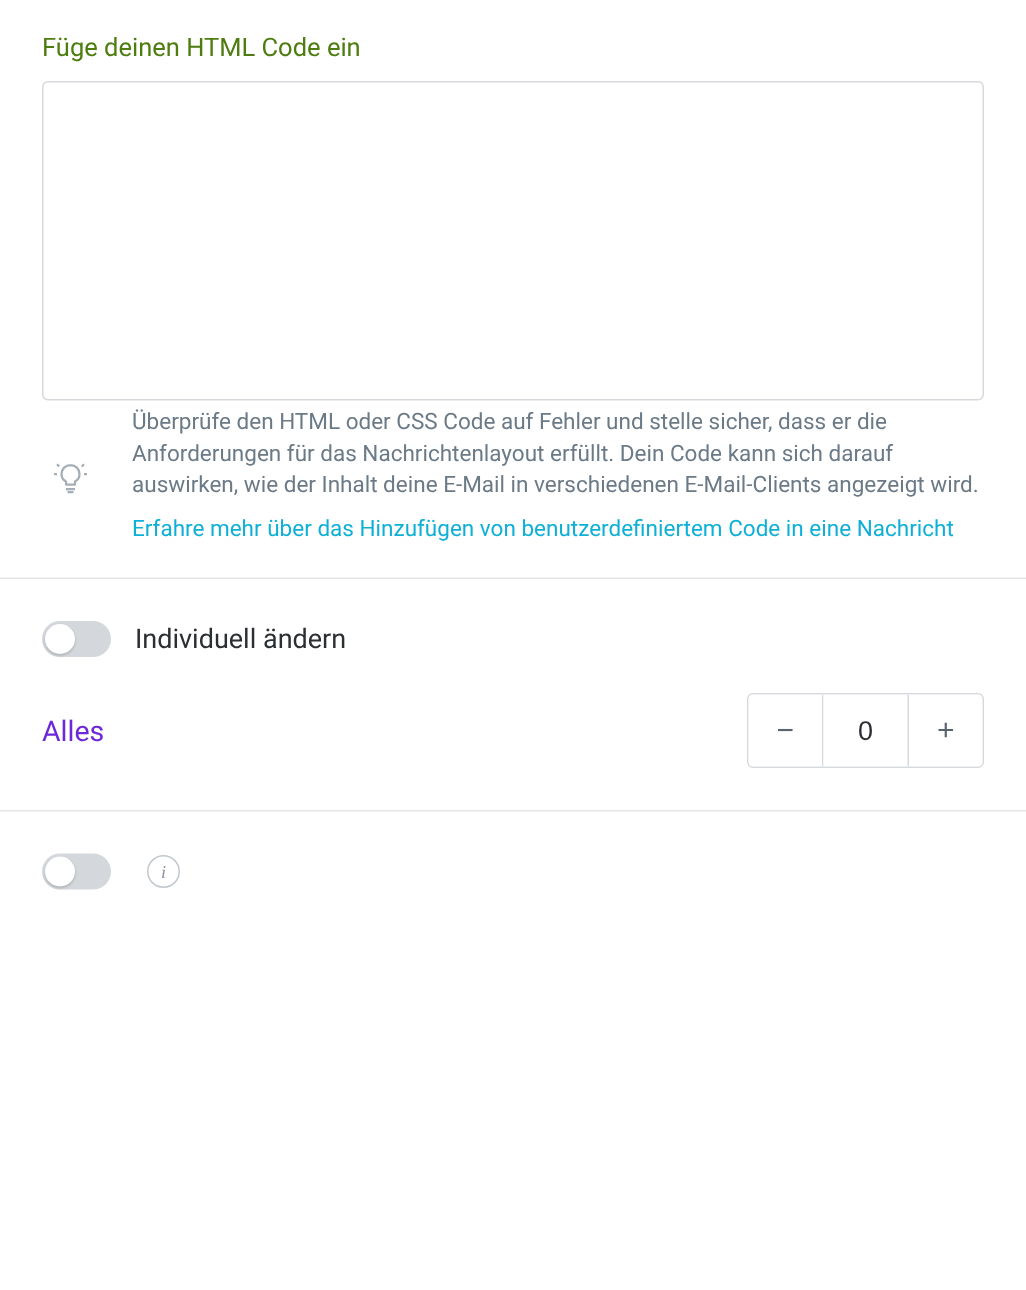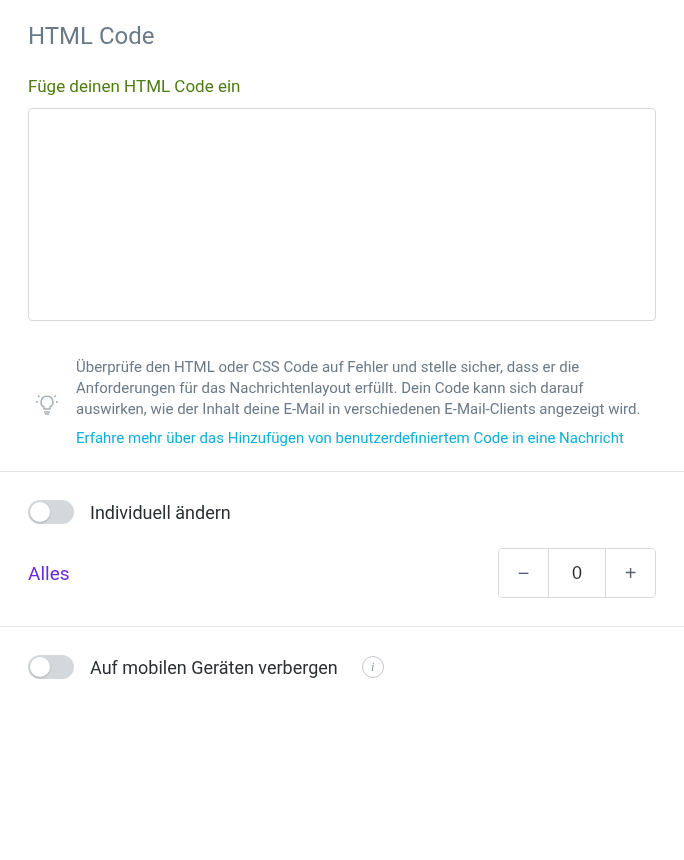--- a/index.html
+++ b/index.html
@@ -34,22 +34,21 @@
       border: 1px solid #d5d9dd;
       border-radius: 4px;
       resize: none;
       padding: 10px;
       font-family: monospace;
       font-size: 14px;
       outline: none;
     }
     .help-block {
       display: flex;
-      gap: 16px;
-      margin-top: 32px;
+      gap: 28px;
       padding: 0 0 0 6px;
     }
     .help-icon {
       flex-shrink: 0;
       width: 26px;
       display: flex;
       align-items: flex-start;
       justify-content: center;
       padding-top: 36px;
     }
@@ -170,21 +169,20 @@
       margin-left: 8px;
     }
     .lightbulb-svg {
       color: #a5aeb6;
     }
   </style>
 </head>
 <body>
 
 <div class="section">
-  <h2 class="section-title">HTML Code</h2>
   <div class="field-label">Füge deinen HTML Code ein</div>
   <textarea class="code-textarea" style=""></textarea>
 
   <div class="help-block">
     <div class="help-icon">
       <svg class="lightbulb-svg" width="24" height="24" viewBox="0 0 24 24" fill="none" stroke="currentColor" stroke-width="1.5">
         <path d="M12 3 C8.7 3 6 5.7 6 9 C6 11.2 7.2 13.1 9 14 L9 16 L15 16 L15 14 C16.8 13.1 18 11.2 18 9 C18 5.7 15.3 3 12 3 Z" stroke-linecap="round" stroke-linejoin="round"></path>
         <line x1="9" y1="19" x2="15" y2="19"></line>
         <line x1="10" y1="21" x2="14" y2="21"></line>
         <line x1="3" y1="9" x2="1" y2="9"></line>
@@ -221,16 +219,15 @@
   </div>
 </div>
 
 <div class="divider"></div>
 
 <div class="section-mobile">
   <div class="toggle-row">
     <div class="toggle">
       <div class="toggle-knob"></div>
     </div>
-    <div class="toggle-label">Auf mobilen Geräten verbergen</div>
     <div class="info-icon-wrapper">i</div>
   </div>
 </div>
 
 </body></html>

